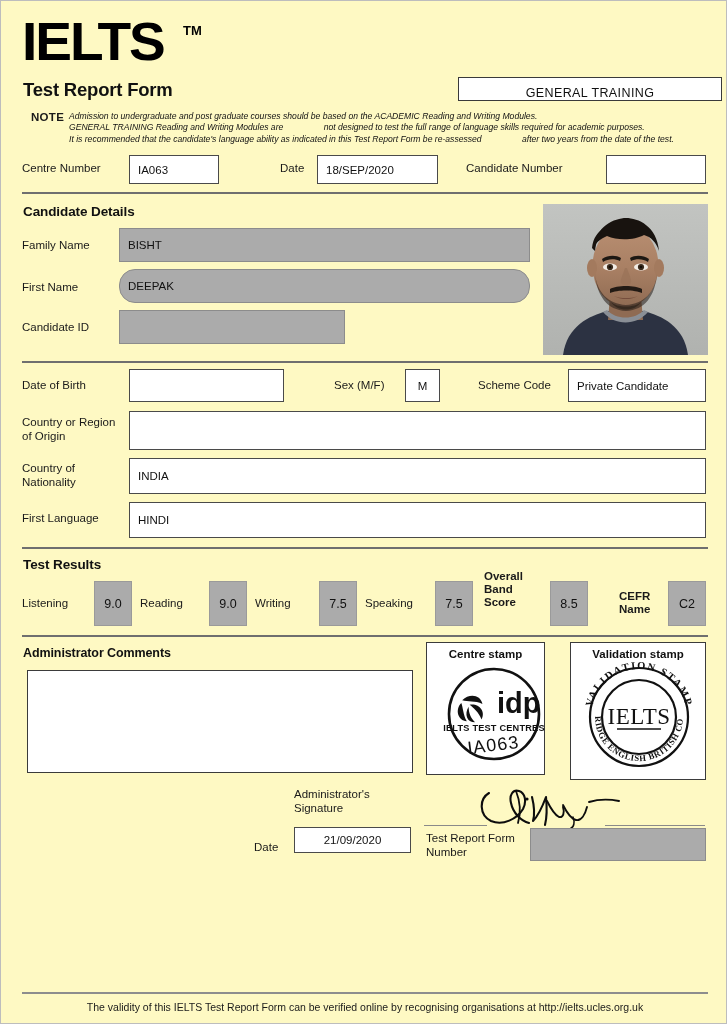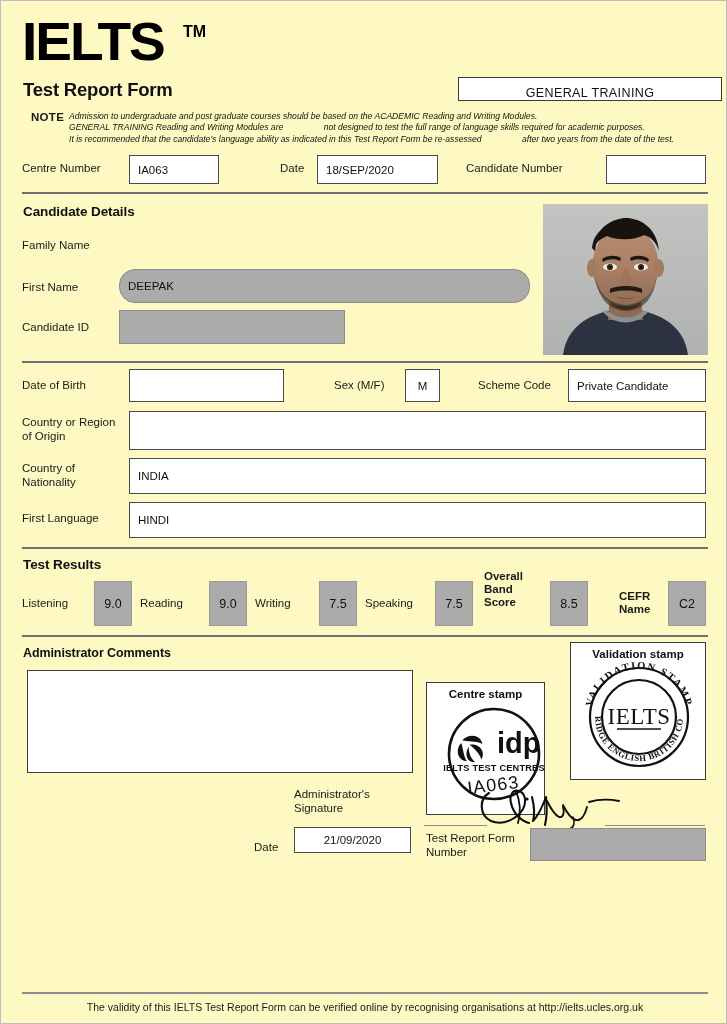--- a/index.html
+++ b/index.html
@@ -43,21 +43,21 @@
     line-height: 52px;
     color: #000000;
     display: inline-block;
     transform: scaleX(1.02);
     transform-origin: left top;
   }
   #logo-tm {
     position: absolute;
     left: 161px;
     top: 8px;
-    font-size: 16px;
+    font-size: 13px;
     font-weight: bold;
     color: #000;
     letter-spacing: 0px;
   }
 
   
   #title {
     position: absolute;
     left: 1px;
     top: 78px;
@@ -269,20 +269,23 @@
     <div class="lbl" style="left:444px; top:161px;">Candidate Number</div>
     <div class="box" style="left:584px; top:154px; width:100px; height:29px;">
       <span></span>
     </div>
 
     <div class="rule thick" style="left:0px; top:191px; width:686px;"></div>
 
     <div class="lbl-bold" style="left:1px; top:203px;">Candidate Details</div>
 
     <div class="lbl" style="left:0px; top:238px;">Family Name</div>
+    <div class="box gray" style="left:97px; top:227px; width:411px; height:34px;">
+      <span>BISHT</span>
+    </div>
 
     <div class="lbl" style="left:0px; top:280px;">First Name</div>
     <div class="box gray" style="left:97px; top:268px; width:411px; height:34px;border-radius:16px;">
       <span>DEEPAK</span>
     </div>
 
     <div class="lbl" style="left:0px; top:320px;">Candidate ID</div>
     <div class="box gray" style="left:97px; top:309px; width:226px; height:34px;">
       <span></span>
     </div>
@@ -422,21 +425,21 @@
       <span>C2</span>
     </div>
 
     <div class="rule thick" style="left:0px; top:634px; width:686px;"></div>
 
     <div class="lbl-bold" style="left:1px; top:645px; font-size:12.5px;">Administrator Comments</div>
     <div id="comments-box">
       <span></span>
     </div>
 
-    <div class="stamp-frame" style="left:404px; top:641px; width:119px; height:133px;margin-top:40px;">
+    <div class="stamp-frame" style="left:404px; top:641px; width:119px; height:133px;">
       <div class="stamp-title">Centre stamp</div>
       <svg width="134" height="133" viewBox="0 0 134 133">
         <defs>
           <path id="cs-ring" d="M 67 108 m -41 0 a 41 41 0 1 1 82 0 a 41 41 0 1 1 -82 0"></path>
           <path id="cs-arc-bottom" d="M 30 82 a 40 40 0 0 0 74 0"></path>
         </defs>
         <circle cx="67" cy="71" r="45" fill="none" stroke="#111" stroke-width="2.6"></circle>
 
         <g transform="translate(26,48) scale(0.92)">
           <path d="M10 10 C18 2 30 4 32 14 C24 10 16 12 10 10 Z" fill="#111"></path>

